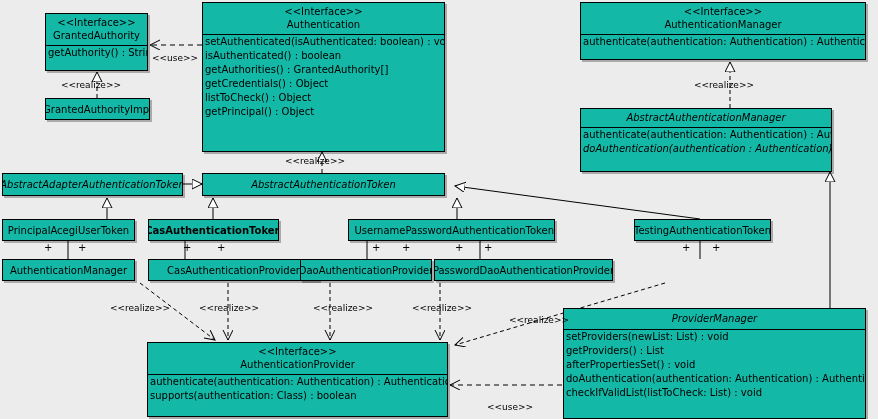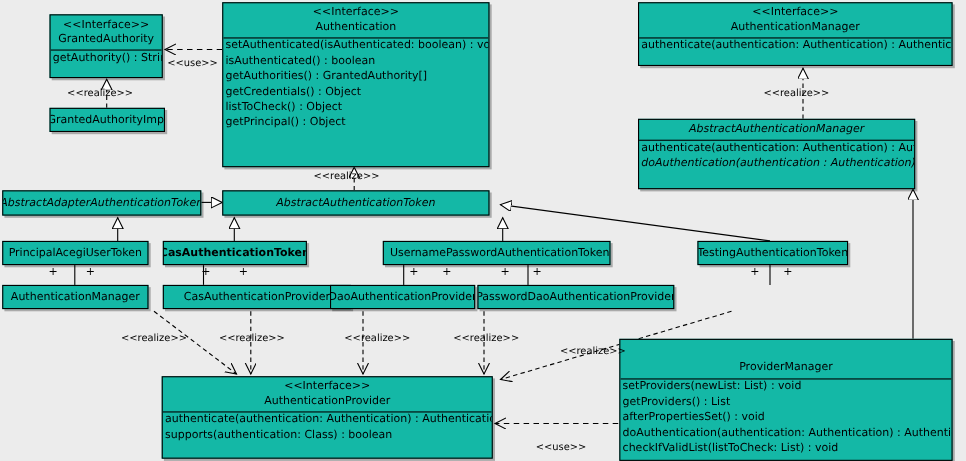--- a/index.html
+++ b/index.html
@@ -209,21 +209,21 @@
       <div class="cname">AuthenticationProvider</div>
     </div>
     <div class="sep"></div>
     <div class="members">
       <div class="m">authenticate(authentication: Authentication) : Authentication</div>
       <div class="m">supports(authentication: Class) : boolean</div>
     </div>
   </div>
 
   <div class="cls" style="left:563px;top:308px;width:303px;height:111px;">
-    <div class="hdr" style="padding-top:18px;padding-bottom:4px;">
+    <div class="hdr" style="padding-top:3px;padding-bottom:4px;font-style:italic;">
       <div class="cname">ProviderManager</div>
     </div>
     <div class="sep"></div>
     <div class="members">
       <div class="m">setProviders(newList: List) : void</div>
       <div class="m">getProviders() : List</div>
       <div class="m">afterPropertiesSet() : void</div>
       <div class="m">doAuthentication(authentication: Authentication) : Authentication</div>
       <div class="m">checkIfValidList(listToCheck: List) : void</div>
     </div>

